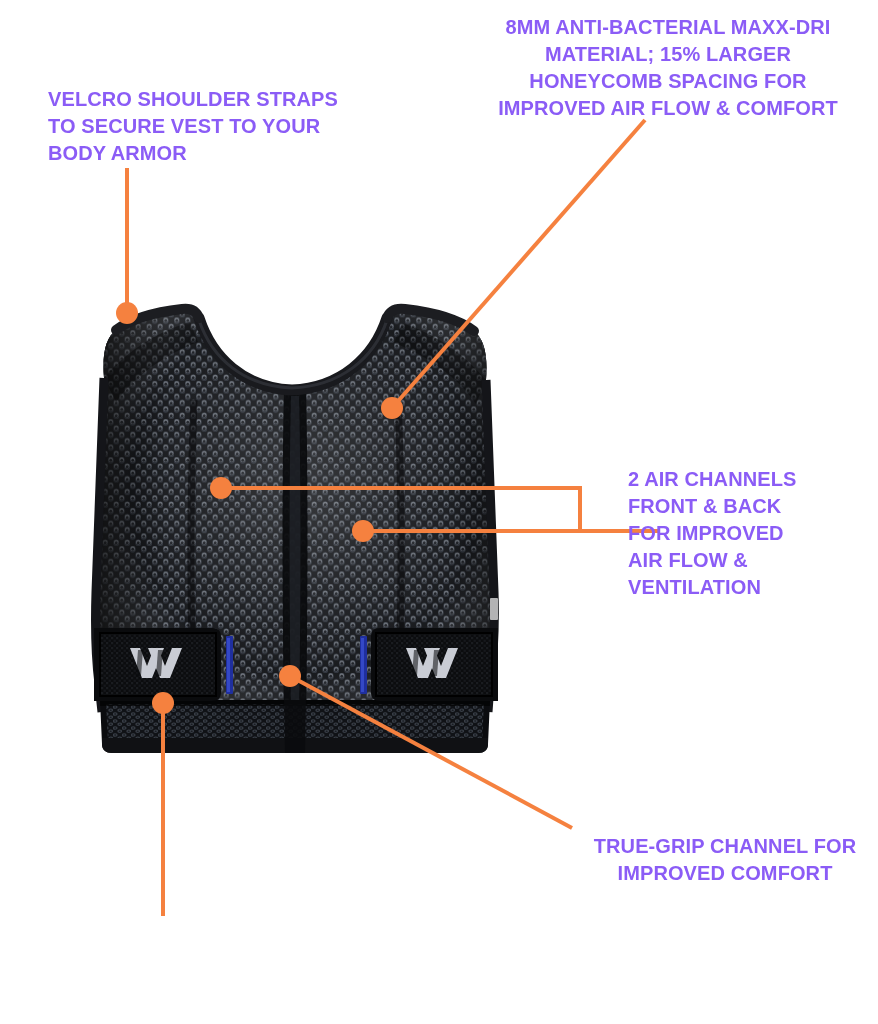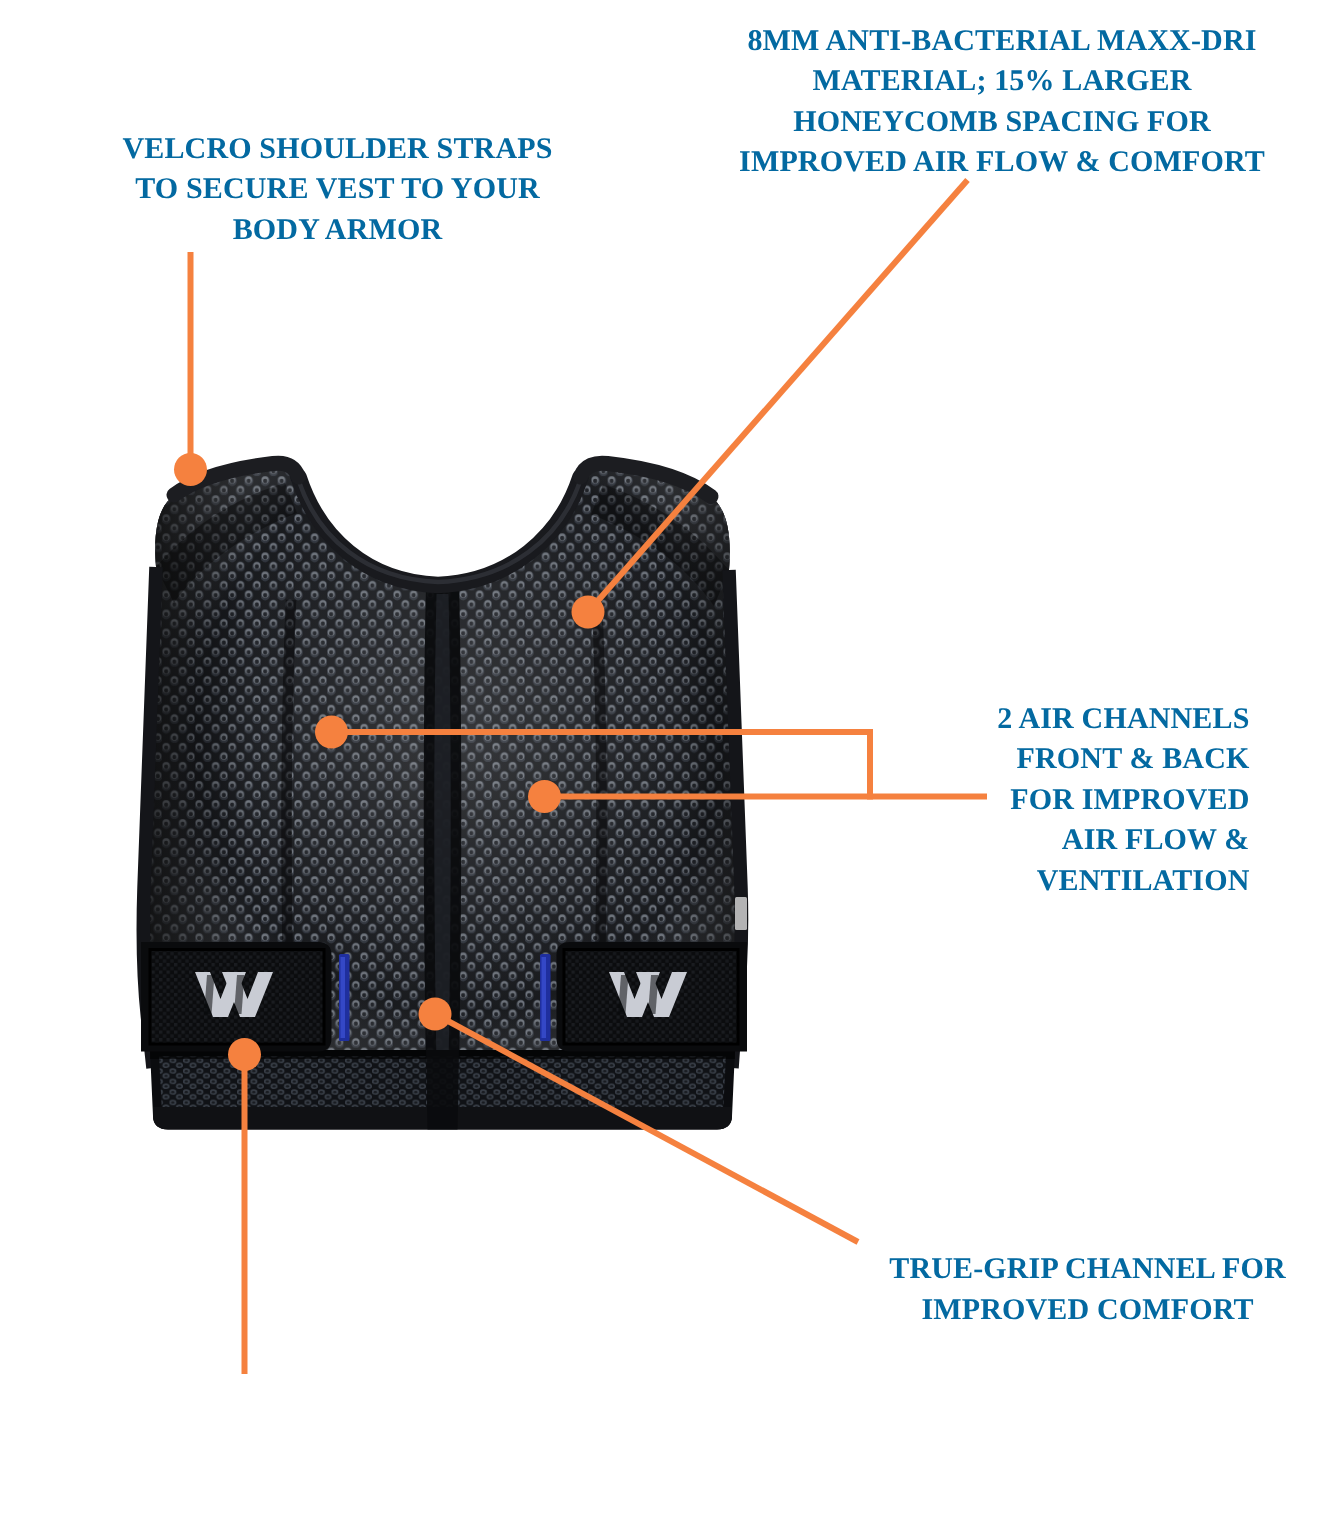--- a/index.html
+++ b/index.html
@@ -12,35 +12,35 @@
     width: 878px;
     height: 1024px;
     background: #ffffff;
     overflow: hidden;
     font-family: "Liberation Sans", sans-serif;
   }
 
   
   .callout {
     position: absolute;
-    font-family: Liberation Serif, serif;
+    font-family: Liberation Sans, sans-serif;
     font-weight: bold;
     font-size: 20px;
     line-height: 27px;
     letter-spacing: 0.1px;
-    color: #0369a1;
+    color: #8b5cf6;
     white-space: pre-line;
   }
   .callout.left   { text-align: left; }
   .callout.right  { text-align: right; }
   .callout.center { text-align: center; }
 
-  #callout-shoulder-straps { left: 60px;  top: 86px;  width: 330px; text-align: center; }
+  #callout-shoulder-straps { left: 48px;  top: 86px;  width: 330px; text-align: left; }
   #callout-maxx-dri        { left: 468px; top: 14px;  width: 400px; text-align: center; }
-  #callout-air-channels    { left: 628px; top: 466px; width: 205px; text-align: right; }
+  #callout-air-channels    { left: 628px; top: 466px; width: 205px; text-align: left; }
   #callout-true-grip       { left: 550px; top: 833px; width: 350px; text-align: center; }
   #callout-side-straps     { left: 68px;  top: 927px; width: 380px; text-align: left; }
 
   
   #leader-lines {
     position: absolute;
     left: 0; top: 0;
     width: 878px;
     height: 1024px;
     pointer-events: none;

